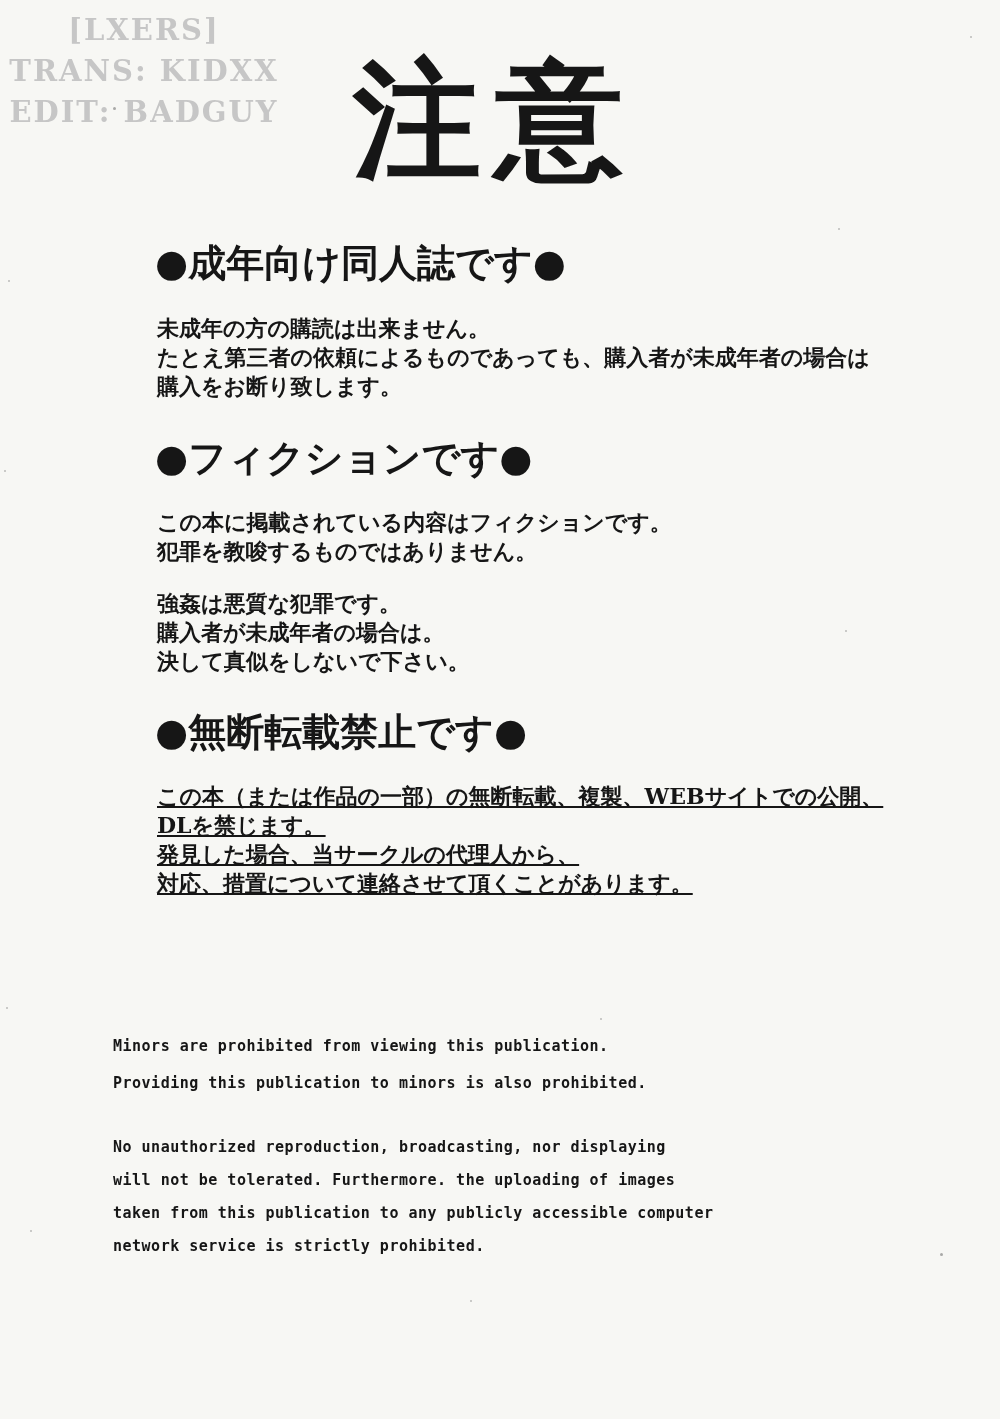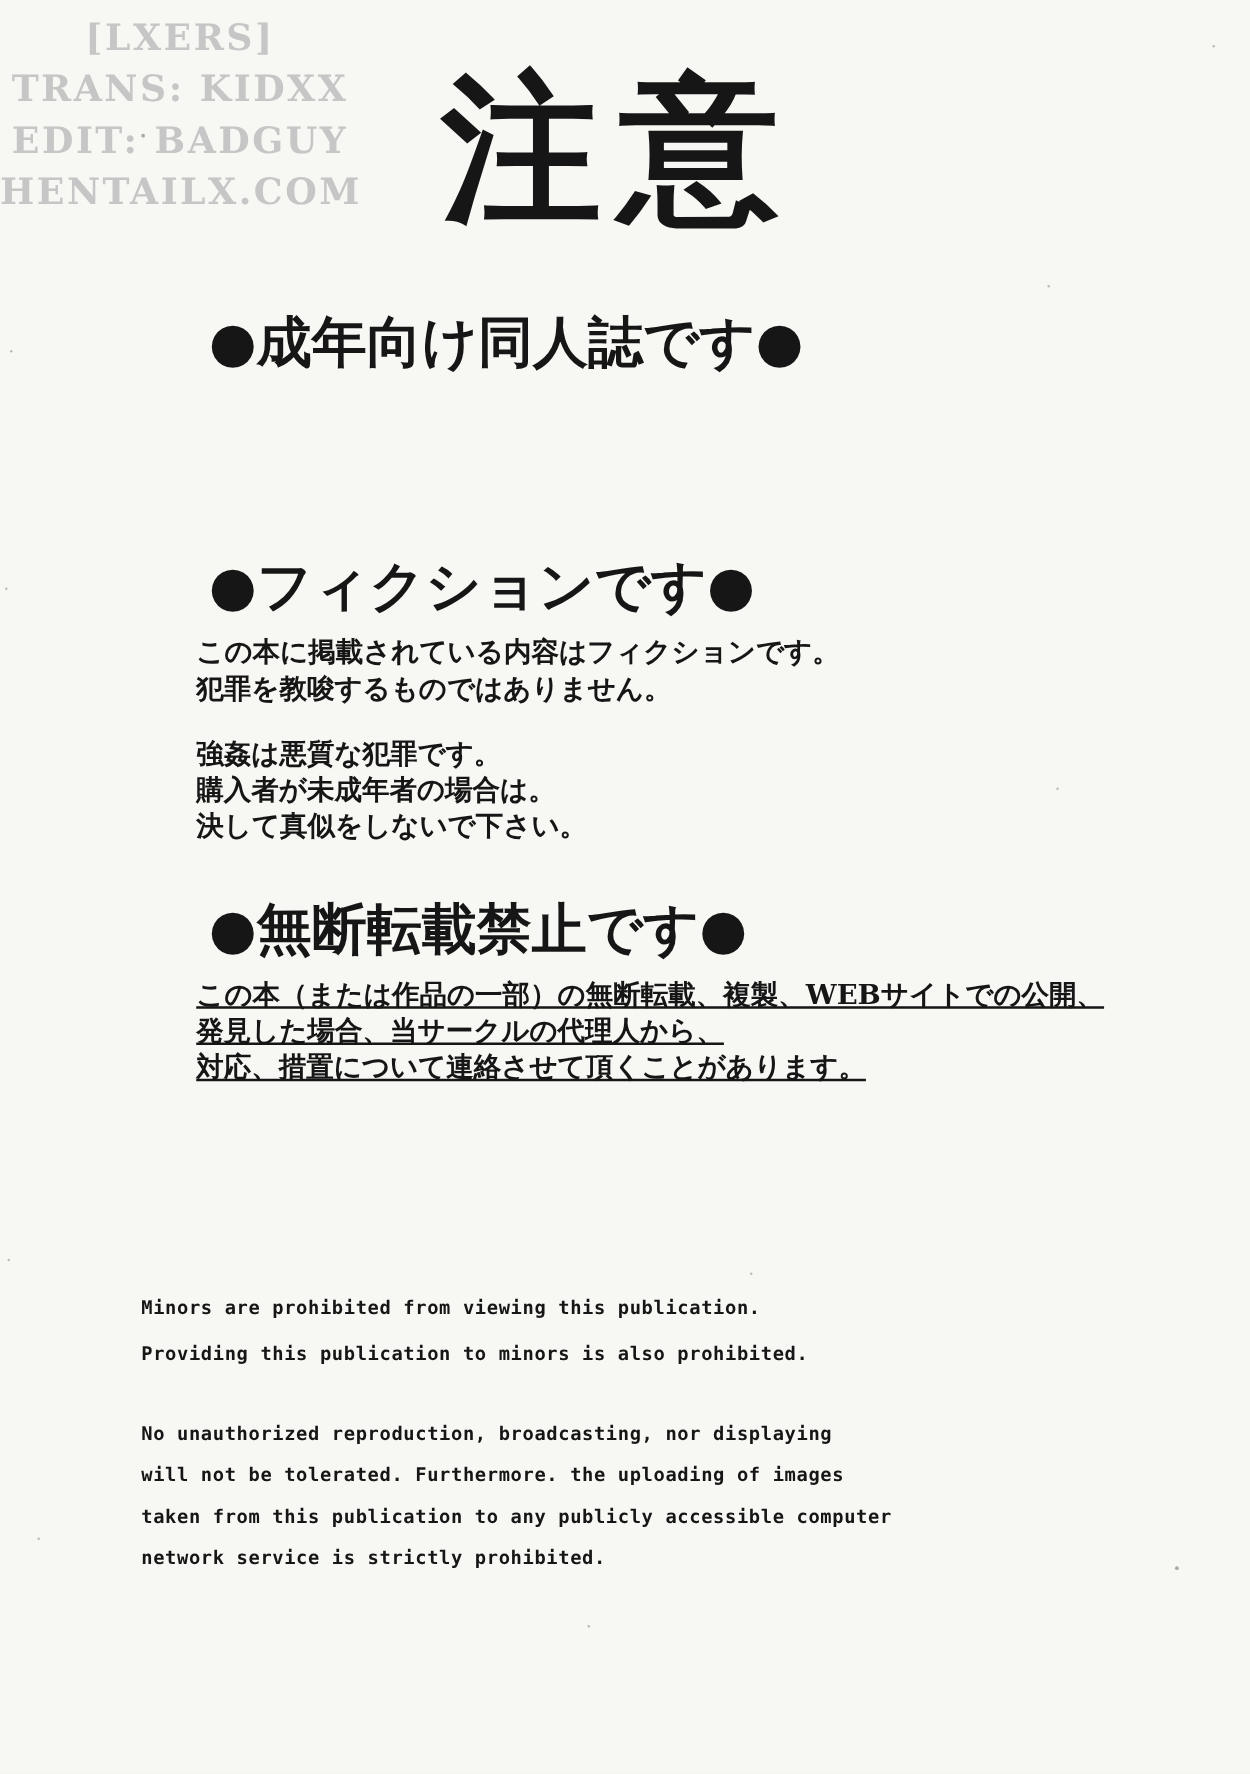--- a/index.html
+++ b/index.html
@@ -35,24 +35,24 @@
   .title{
     position:absolute;left:0;top:50px;width:1000px;margin:0;
     text-align:center;
     transform:translateX(-5px);
     font-family:"DejaVu Sans","Liberation Sans",sans-serif;
     font-weight:900;
     font-size:128px;line-height:140px;
     letter-spacing:14px;
   }
   .jp-heading{
-    position:absolute;left:155px;margin:12px;
+    position:absolute;left:155px;margin:0;
     font-family:"DejaVu Serif","Liberation Serif",serif;
     font-weight:900;
-    font-size:44px;line-height:48px;
+    font-size:38px;line-height:48px;
     letter-spacing:0px;
     white-space:nowrap;
   }
   .h-adult{top:239px;}
   .h-fiction{top:434px;}
   .h-norepro{top:708px;}
   .jp-para{
     position:absolute;left:157px;margin:0;
     font-family:"DejaVu Serif","Liberation Serif",serif;
     font-weight:700;
@@ -77,41 +77,46 @@
 </style>
 </head>
 <body>
 
 <div class="page" style="--bg: #f7f7f4; --ink: #161616; --wm: #c6c6c6;">
 
   <div class="watermark">
     <div class="ln">[LXERS]</div>
     <div class="ln">TRANS: KIDXX</div>
     <div class="ln">EDIT: BADGUY</div>
-    <div class="ln">HENTAILX.COM</div>
   </div>
 
   <h1 class="title">注意</h1>
 
   <h2 class="jp-heading h-adult">●成年向け同人誌です●</h2>
+  <p class="jp-para p-adult">
+    <span class="ln">未成年の方の購読は出来ません。</span>
+    <span class="ln">たとえ第三者の依頼によるものであっても、購入者が未成年者の場合は</span>
+    <span class="ln">購入をお断り致します。</span>
+  </p>
 
   <h2 class="jp-heading h-fiction">●フィクションです●</h2>
   <p class="jp-para p-fiction1">
     <span class="ln">この本に掲載されている内容はフィクションです。</span>
     <span class="ln">犯罪を教唆するものではありません。</span>
   </p>
   <p class="jp-para p-fiction2">
     <span class="ln">強姦は悪質な犯罪です。</span>
     <span class="ln">購入者が未成年者の場合は。</span>
     <span class="ln">決して真似をしないで下さい。</span>
   </p>
 
   <h2 class="jp-heading h-norepro">●無断転載禁止です●</h2>
   <p class="jp-para p-norepro">
     <span class="ln">この本（または作品の一部）の無断転載、複製、WEBサイトでの公開、</span>
+    <span class="ln">DLを禁じます。</span>
     <span class="ln">発見した場合、当サークルの代理人から、</span>
     <span class="ln">対応、措置について連絡させて頂くことがあります。</span>
   </p>
 
   <p class="en-para p-en1">
     <span class="ln">Minors are prohibited from viewing this publication.</span>
     <span class="ln">Providing this publication to minors is also prohibited.</span>
   </p>
   <p class="en-para p-en2">
     <span class="ln">No unauthorized reproduction, broadcasting, nor displaying</span>

